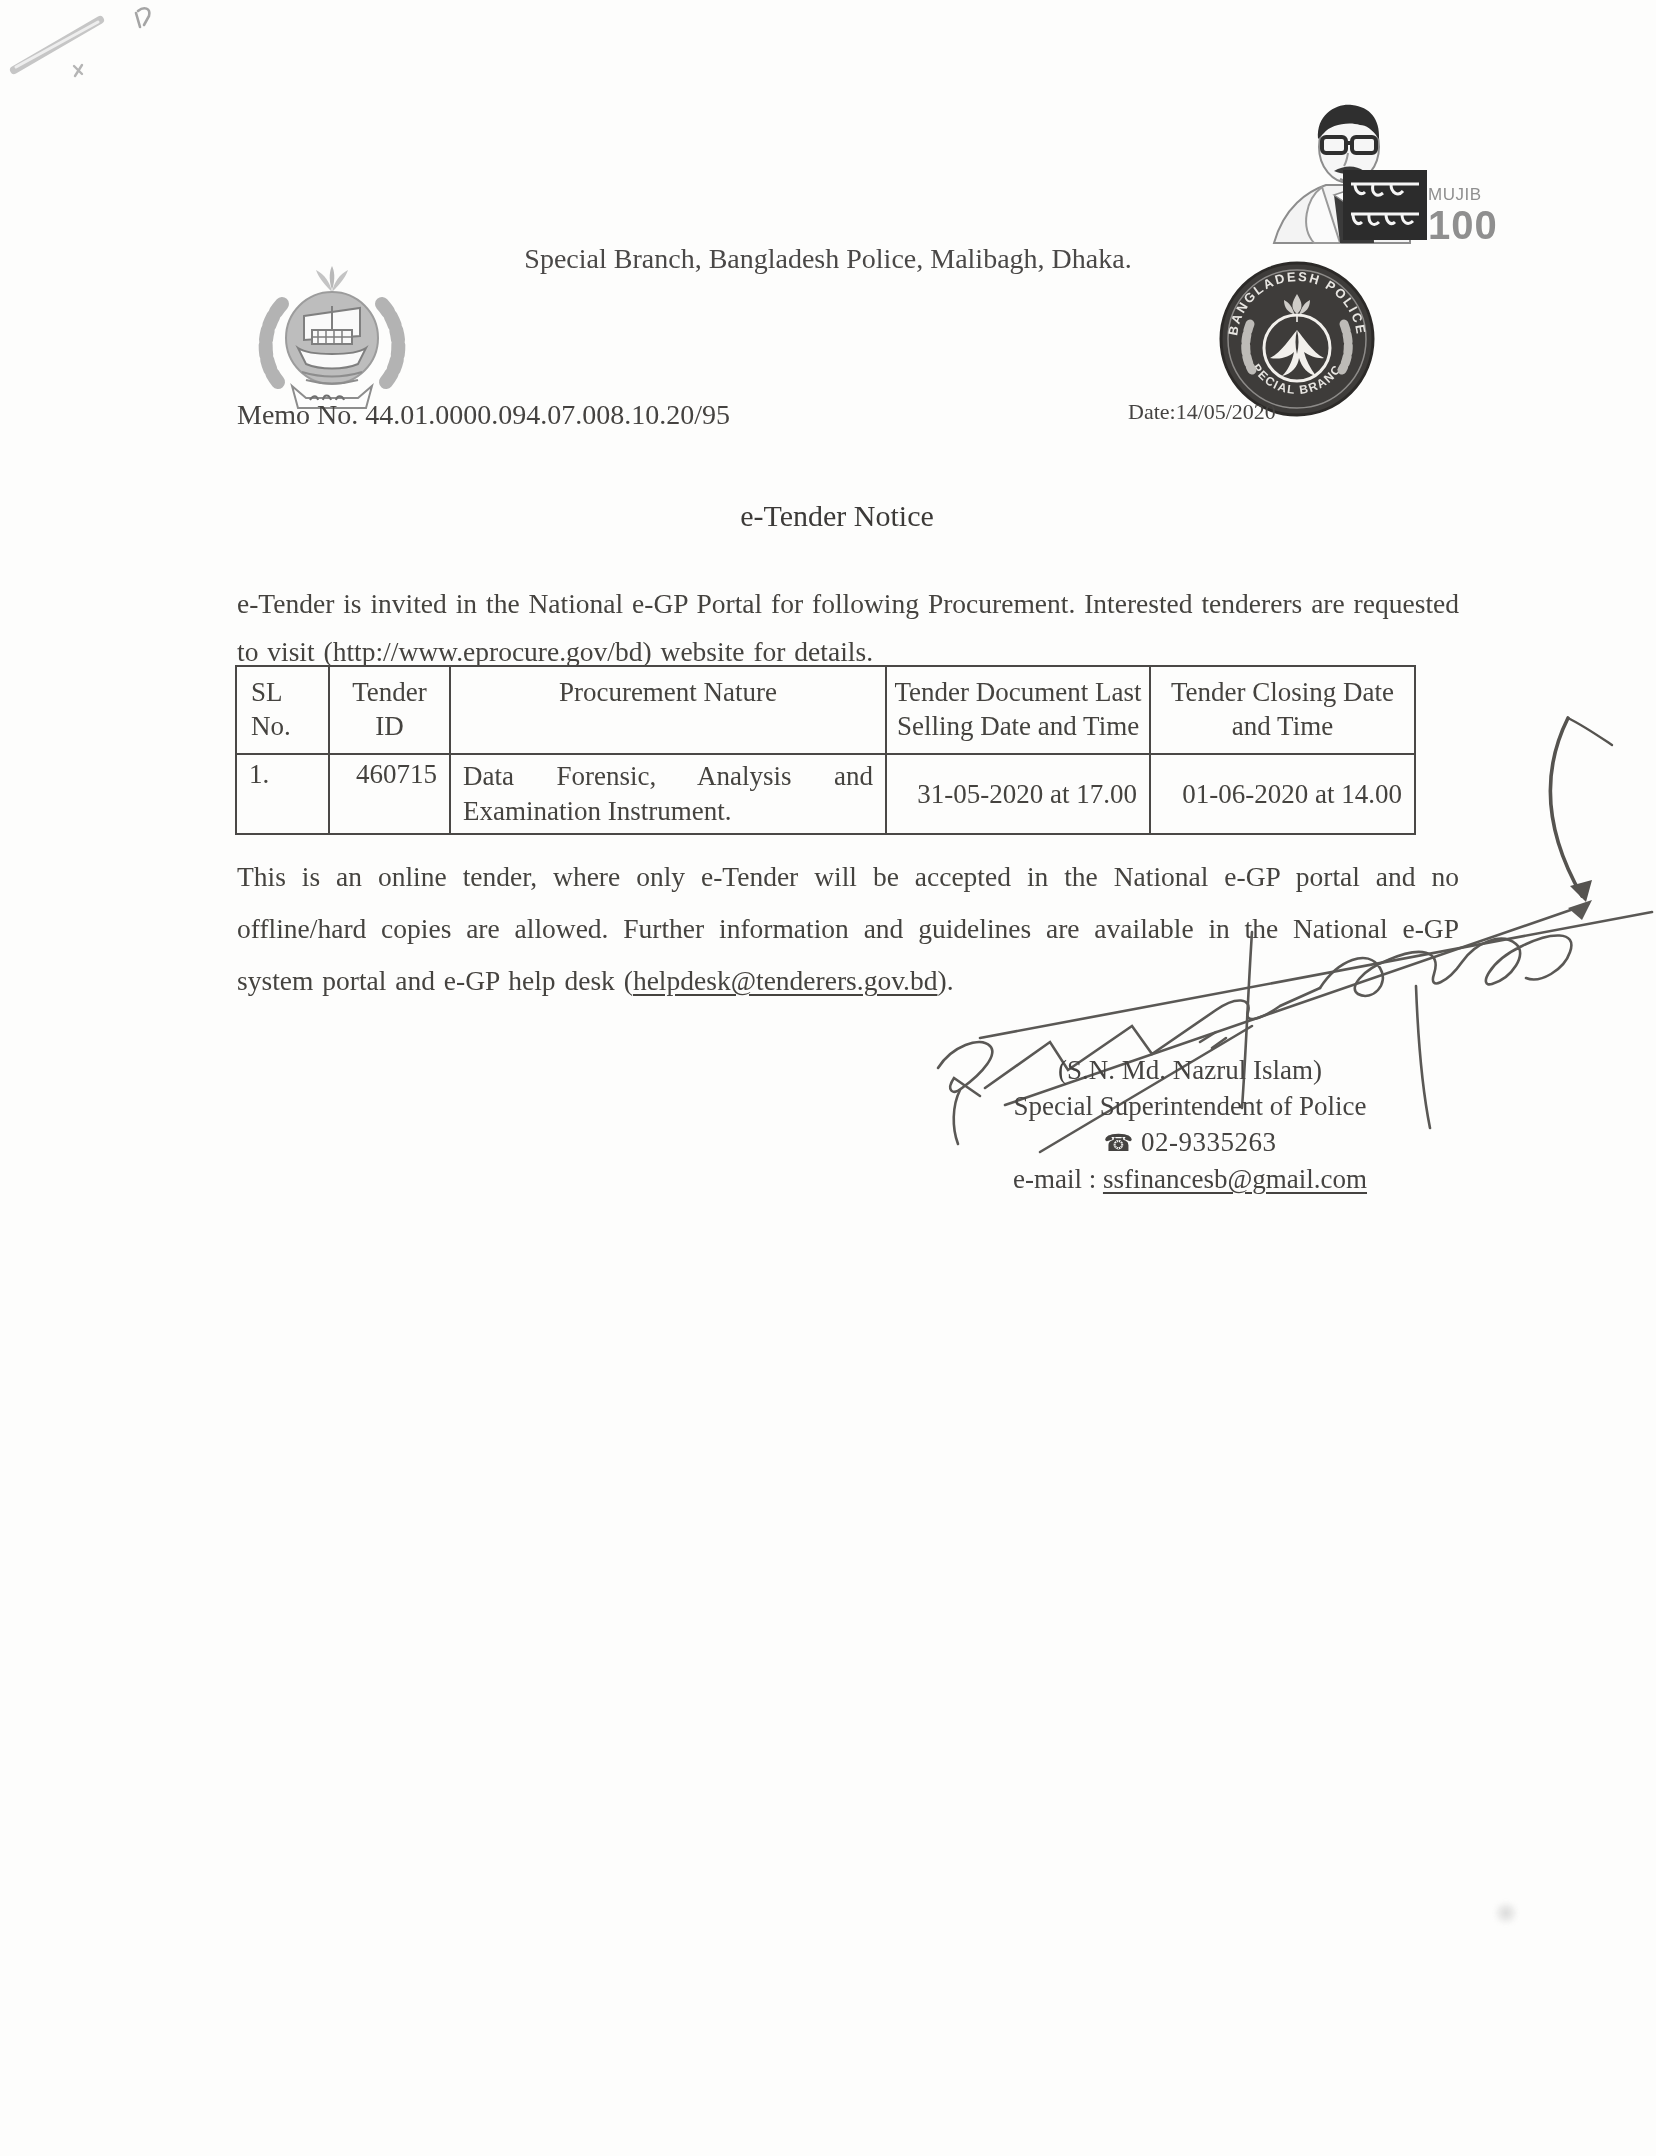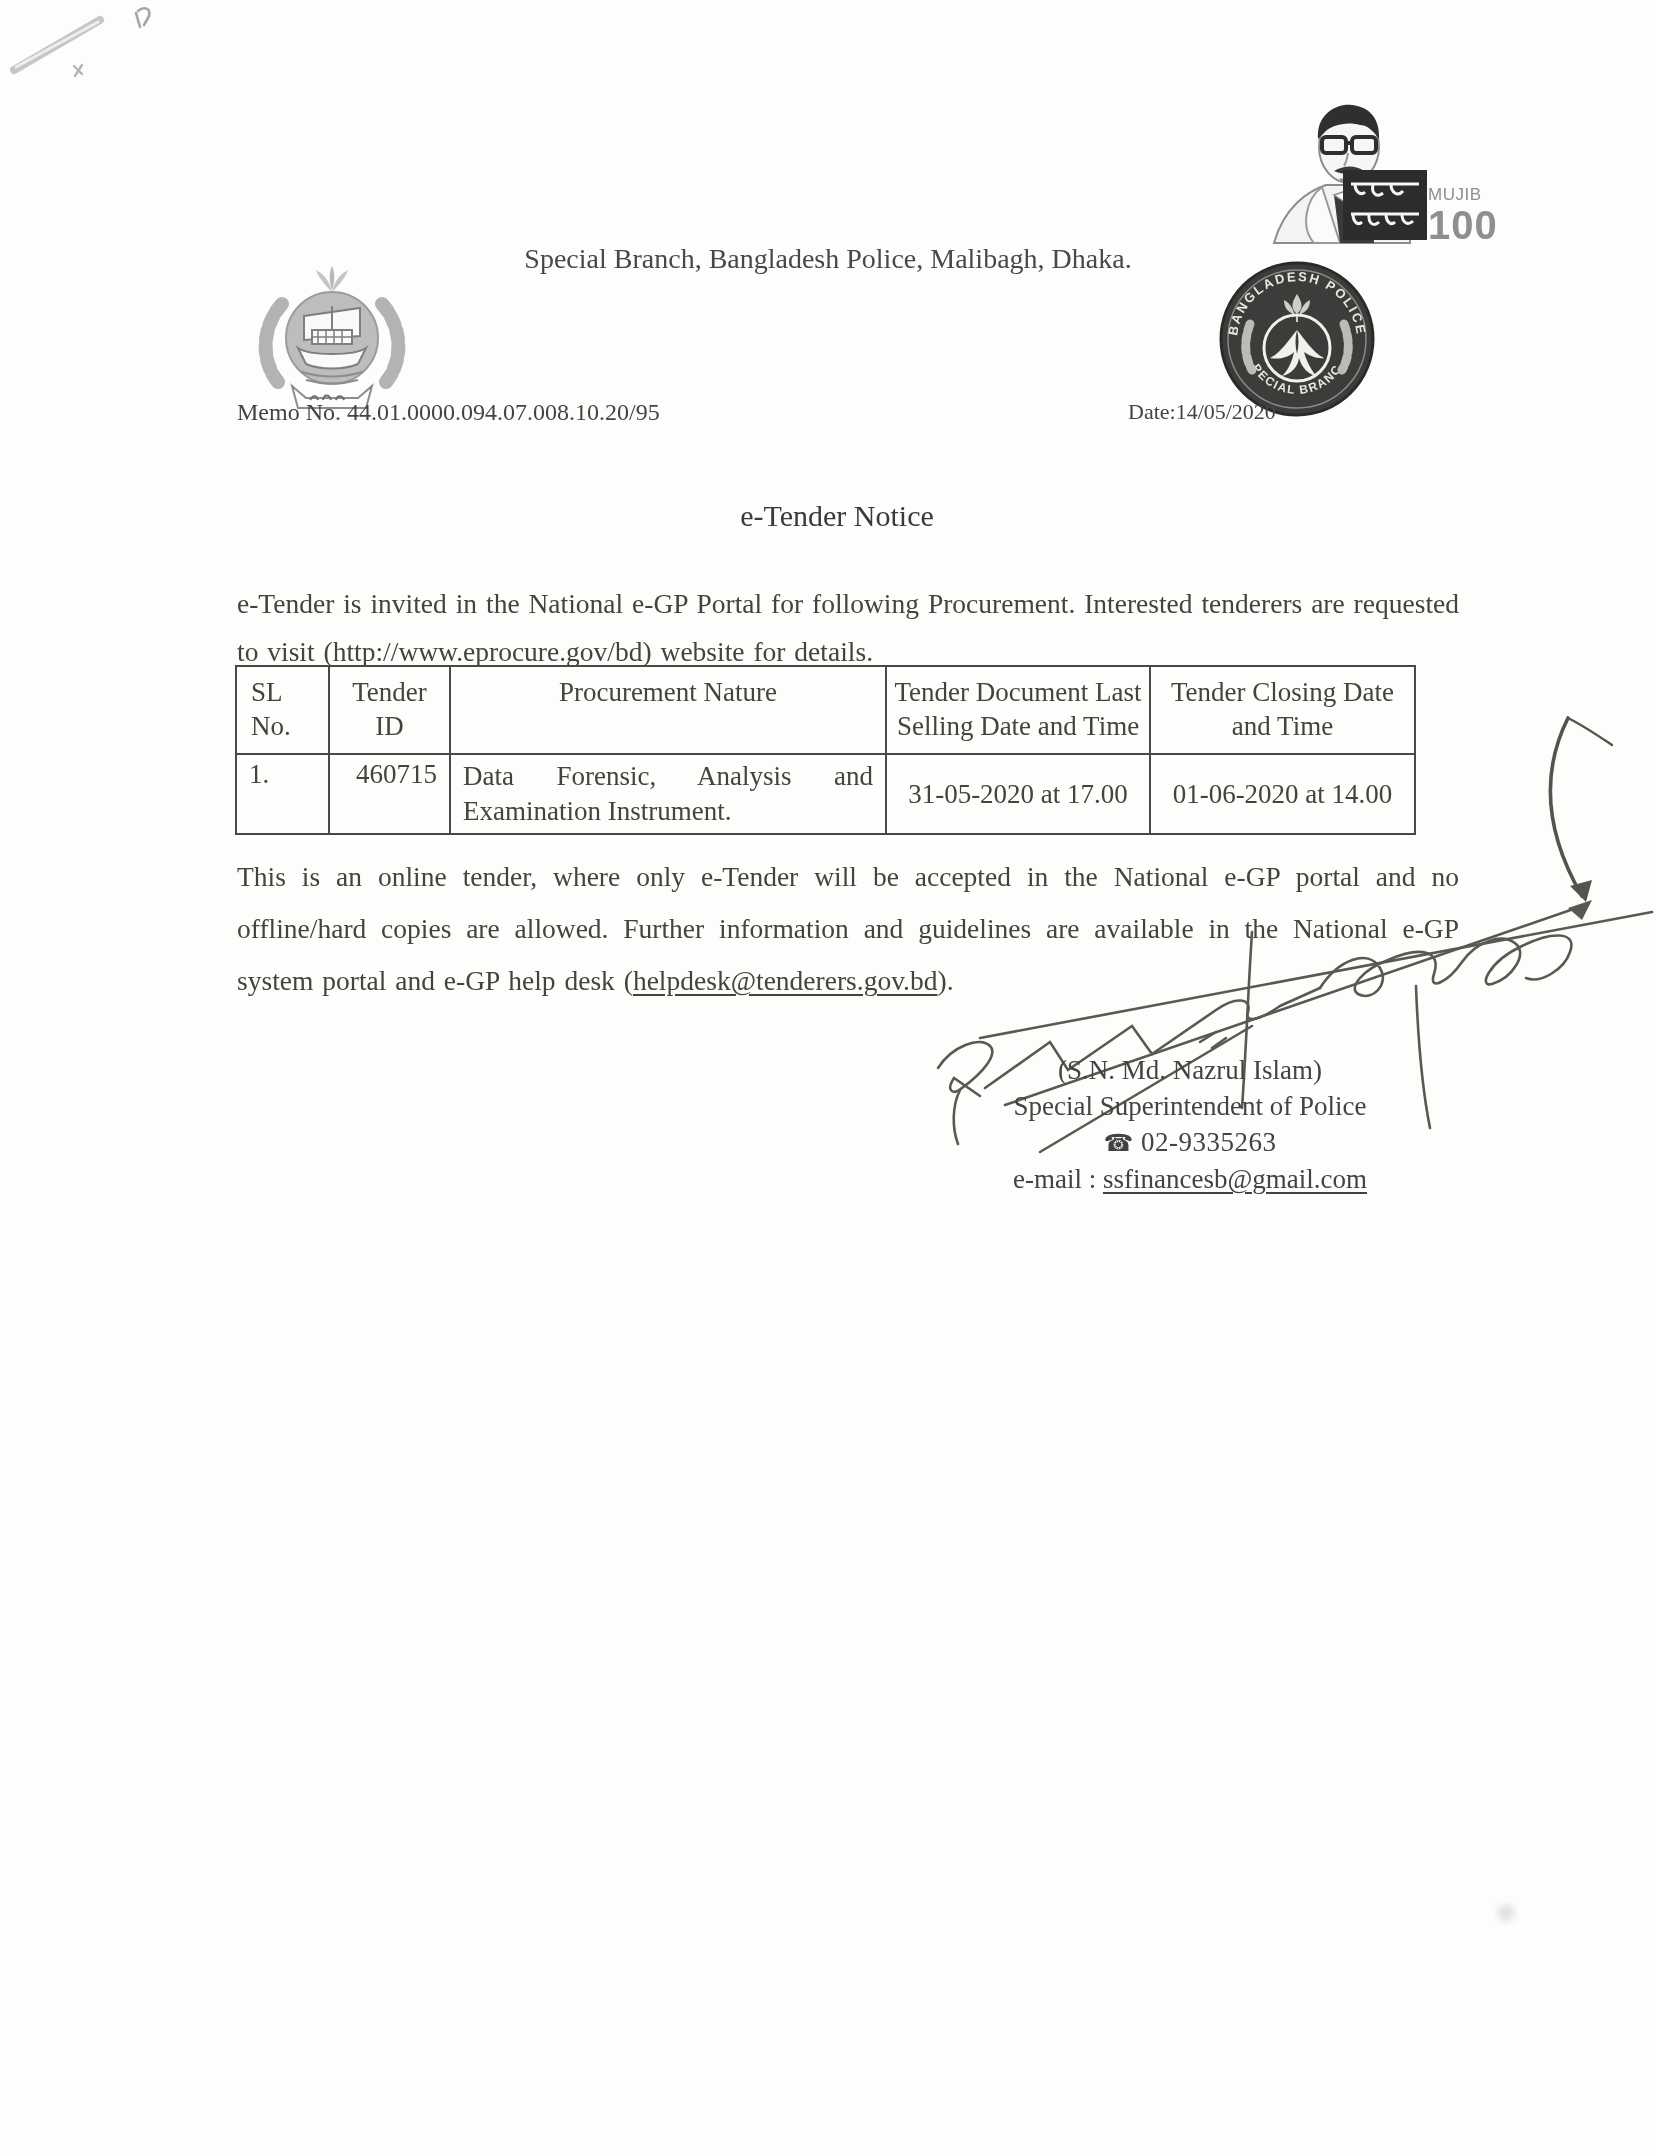--- a/index.html
+++ b/index.html
@@ -13,42 +13,42 @@
   
   .mujib-logo { position:absolute; left:1256px; top:95px; width:220px; height:150px; }
   .mujib-latin { position:absolute; left:172px; top:91px; width:48px;
     font-family:"Liberation Sans","DejaVu Sans",sans-serif; color:#8f8f8f; line-height:1; }
   .mujib-latin .m1 { font-size:17px; letter-spacing:0.5px; }
   .mujib-latin .m2 { font-size:40px; font-weight:bold; letter-spacing:1px; margin-top:2px; }
   .header-center { position:absolute; left:0; top:238px; width:1656px; text-align:center;
     font-size:28px; line-height:41px; color:#4a4847; }
   .police-crest { position:absolute; left:248px; top:264px; width:168px; height:152px; }
   .sb-seal { position:absolute; left:1212px; top:260px; width:170px; height:158px; }
-  .memo-line { position:absolute; left:237px; top:399px; font-size:24px; color:#454341; }
+  .memo-line { position:absolute; left:237px; top:399px; font-size:28px; color:#454341; }
   .date-line { position:absolute; left:1128px; top:399px; font-size:22px; color:#454341; }
   
   .notice-title { position:absolute; left:0; top:499px; width:1674px; text-align:center;
     font-size:30px; color:#3c3a38; }
   .para { position:absolute; left:237px; width:1222px; text-align:justify;
     font-size:27.5px; color:#45433f; word-spacing:2px; }
   .para1 { top:580px; line-height:48px; }
   .para2 { top:851px; line-height:52px; }
   .ulink { text-decoration:underline; text-decoration-thickness:1.5px; text-underline-offset:4px; color:inherit; }
   
   table.tender { position:absolute; left:235px; top:665px; width:1179px;
     border-collapse:collapse; font-size:27px; color:#45433f; table-layout:fixed; }
   table.tender th, table.tender td { border:2px solid #4a4846; }
   table.tender th { font-weight:normal; vertical-align:top; text-align:center;
     height:88px; padding:8px 6px 0 6px; line-height:34px; }
   table.tender th.h-sl { text-align:left; padding-left:14px; }
   table.tender td { height:70px; padding:4px 12px; }
   td.c-sl { vertical-align:top; padding-top:8px; }
   td.c-id { vertical-align:top; text-align:right; padding-top:8px; }
   td.c-nature { vertical-align:top; text-align:justify; text-align-last:left; line-height:35px; padding-top:6px; }
-  td.c-date { text-align:center; vertical-align:middle;margin-left:16px; }
+  td.c-date { text-align:right; vertical-align:middle;margin-left:16px; }
   
   .sig-block { position:absolute; left:858px; top:1052px; width:664px; text-align:center;
     font-size:27px; line-height:36px; color:#454341; }
   .sig-block .phone-row { letter-spacing:0.5px; }
   .phone-glyph { font-family:"DejaVu Sans",sans-serif; font-size:24px; }
   svg.stroke-art { position:absolute; pointer-events:none; }
   #signature-scribble { left:900px; top:890px; }
   #margin-curve { left:1530px; top:700px; }
   #pen-marks { left:0; top:0; }
   .smudge { position:absolute; left:1492px; top:1902px; width:28px; height:22px; border-radius:50%;

